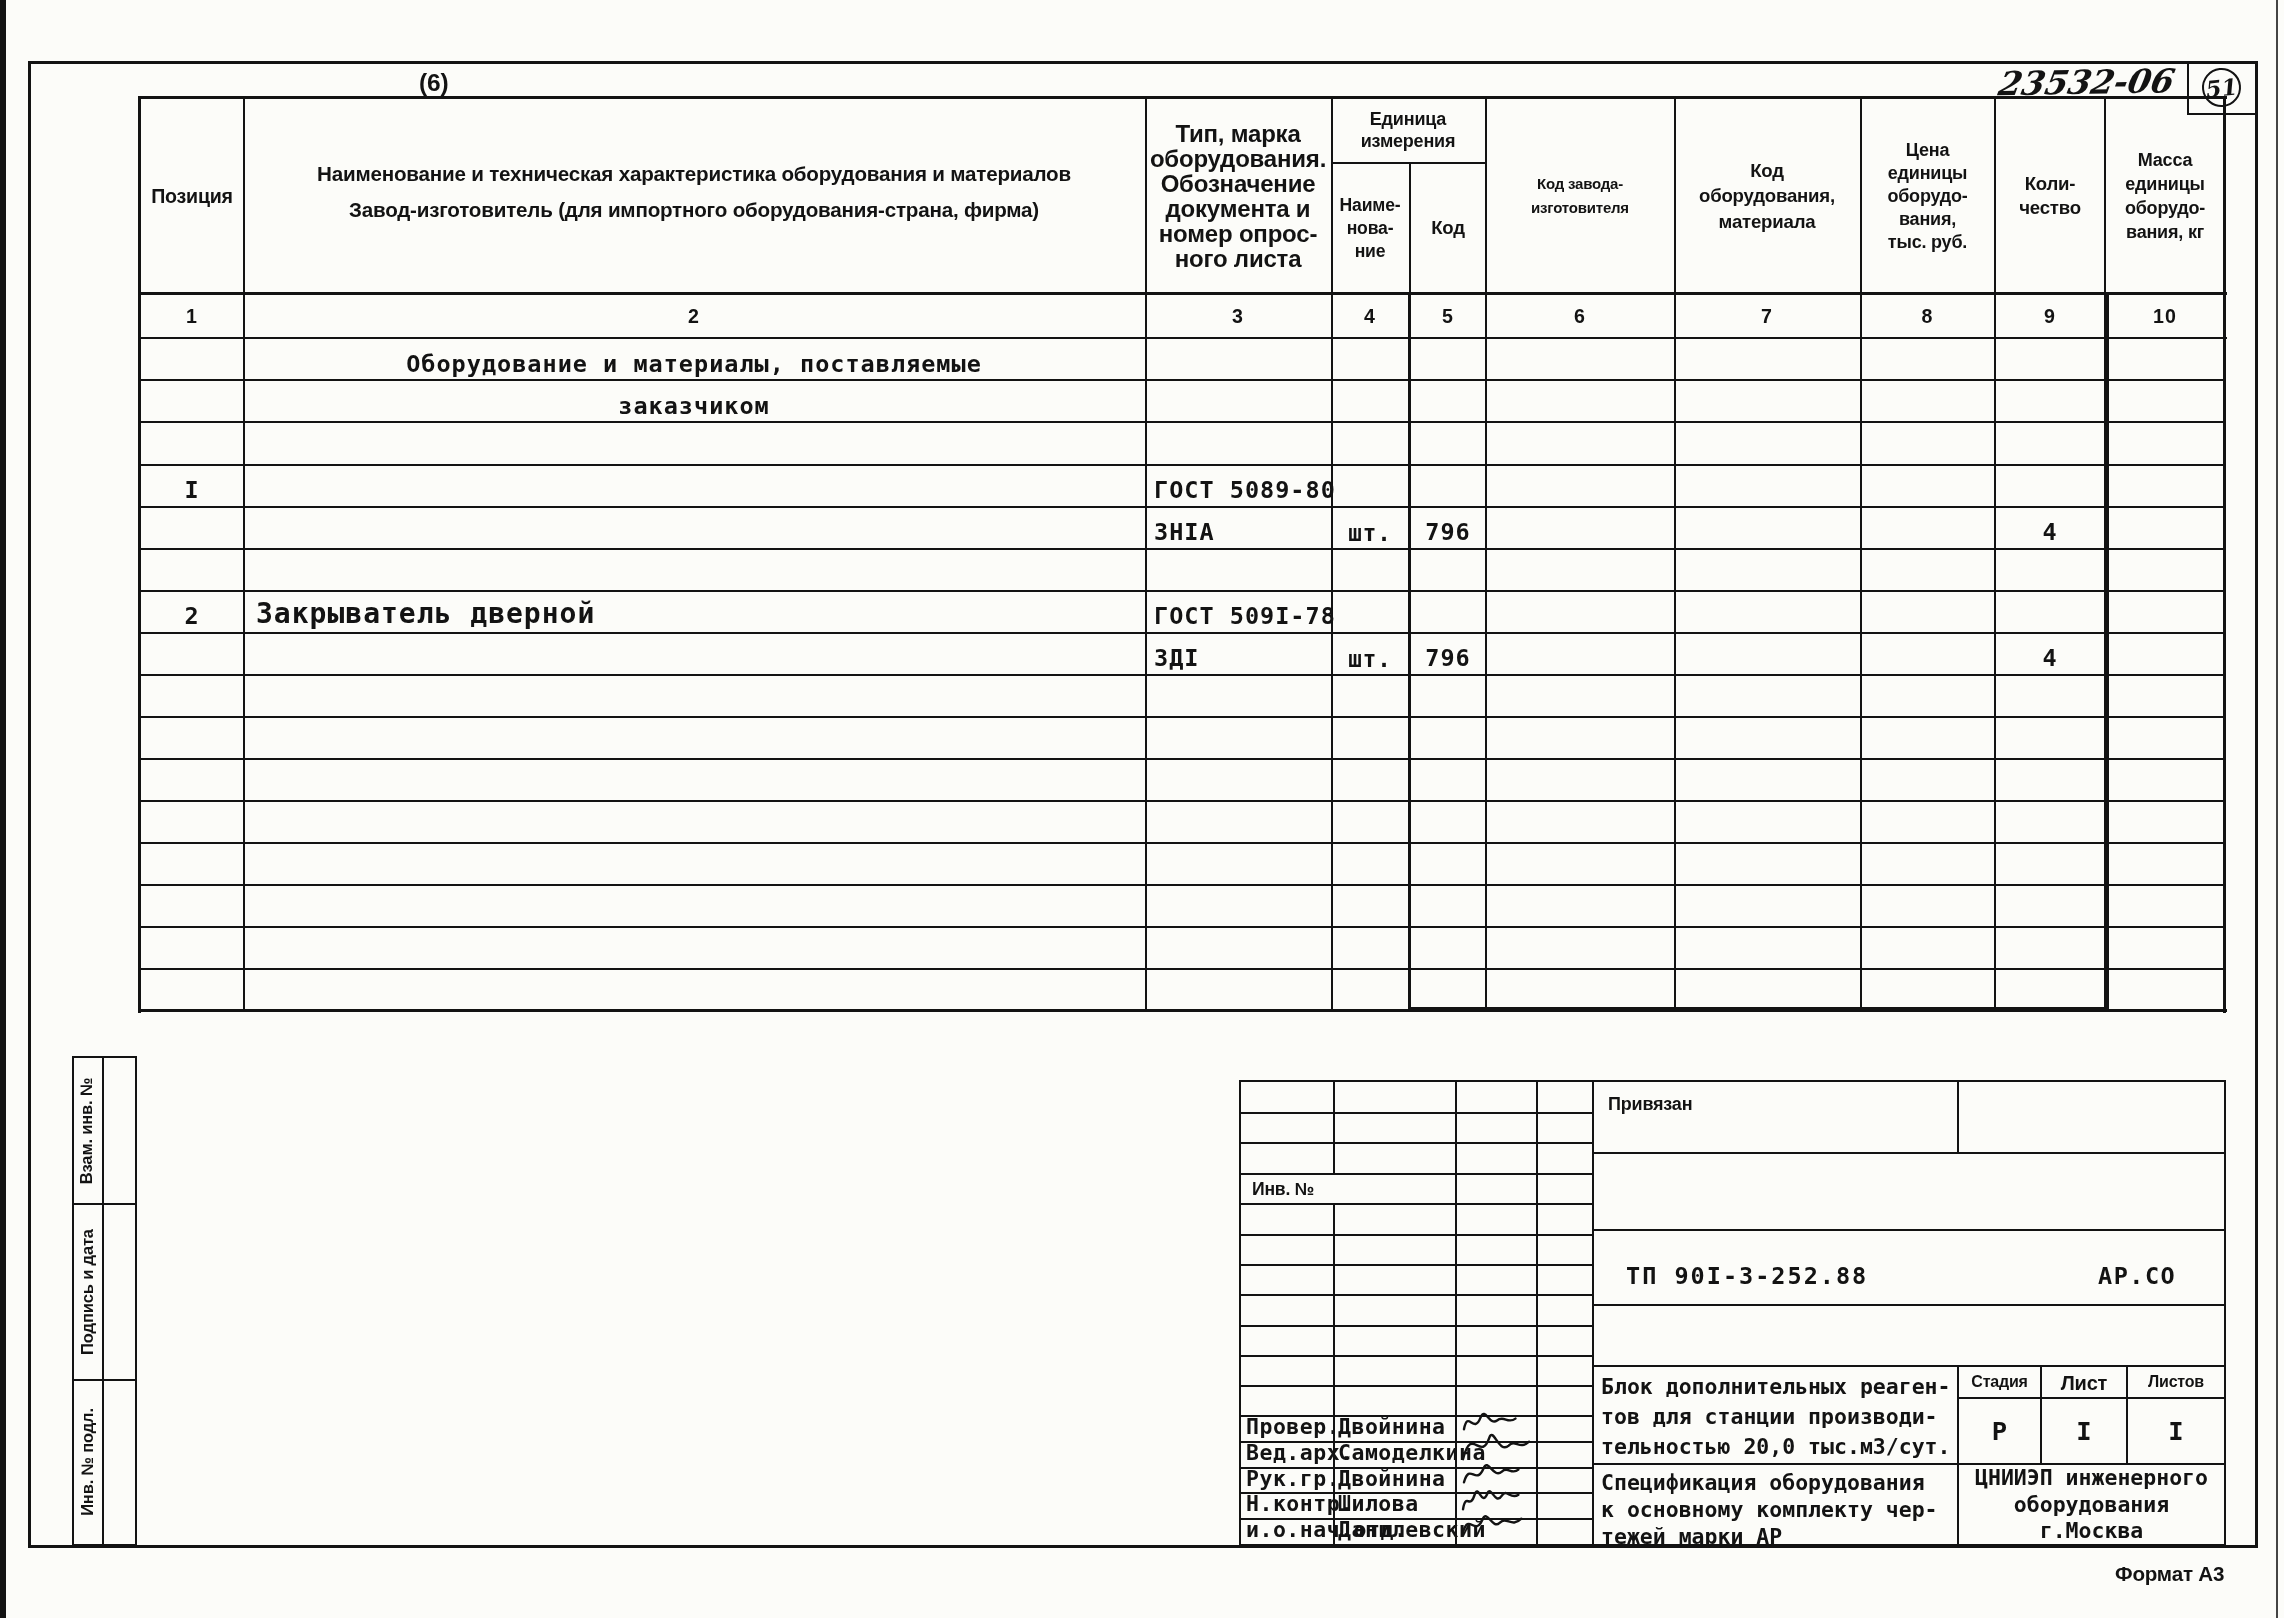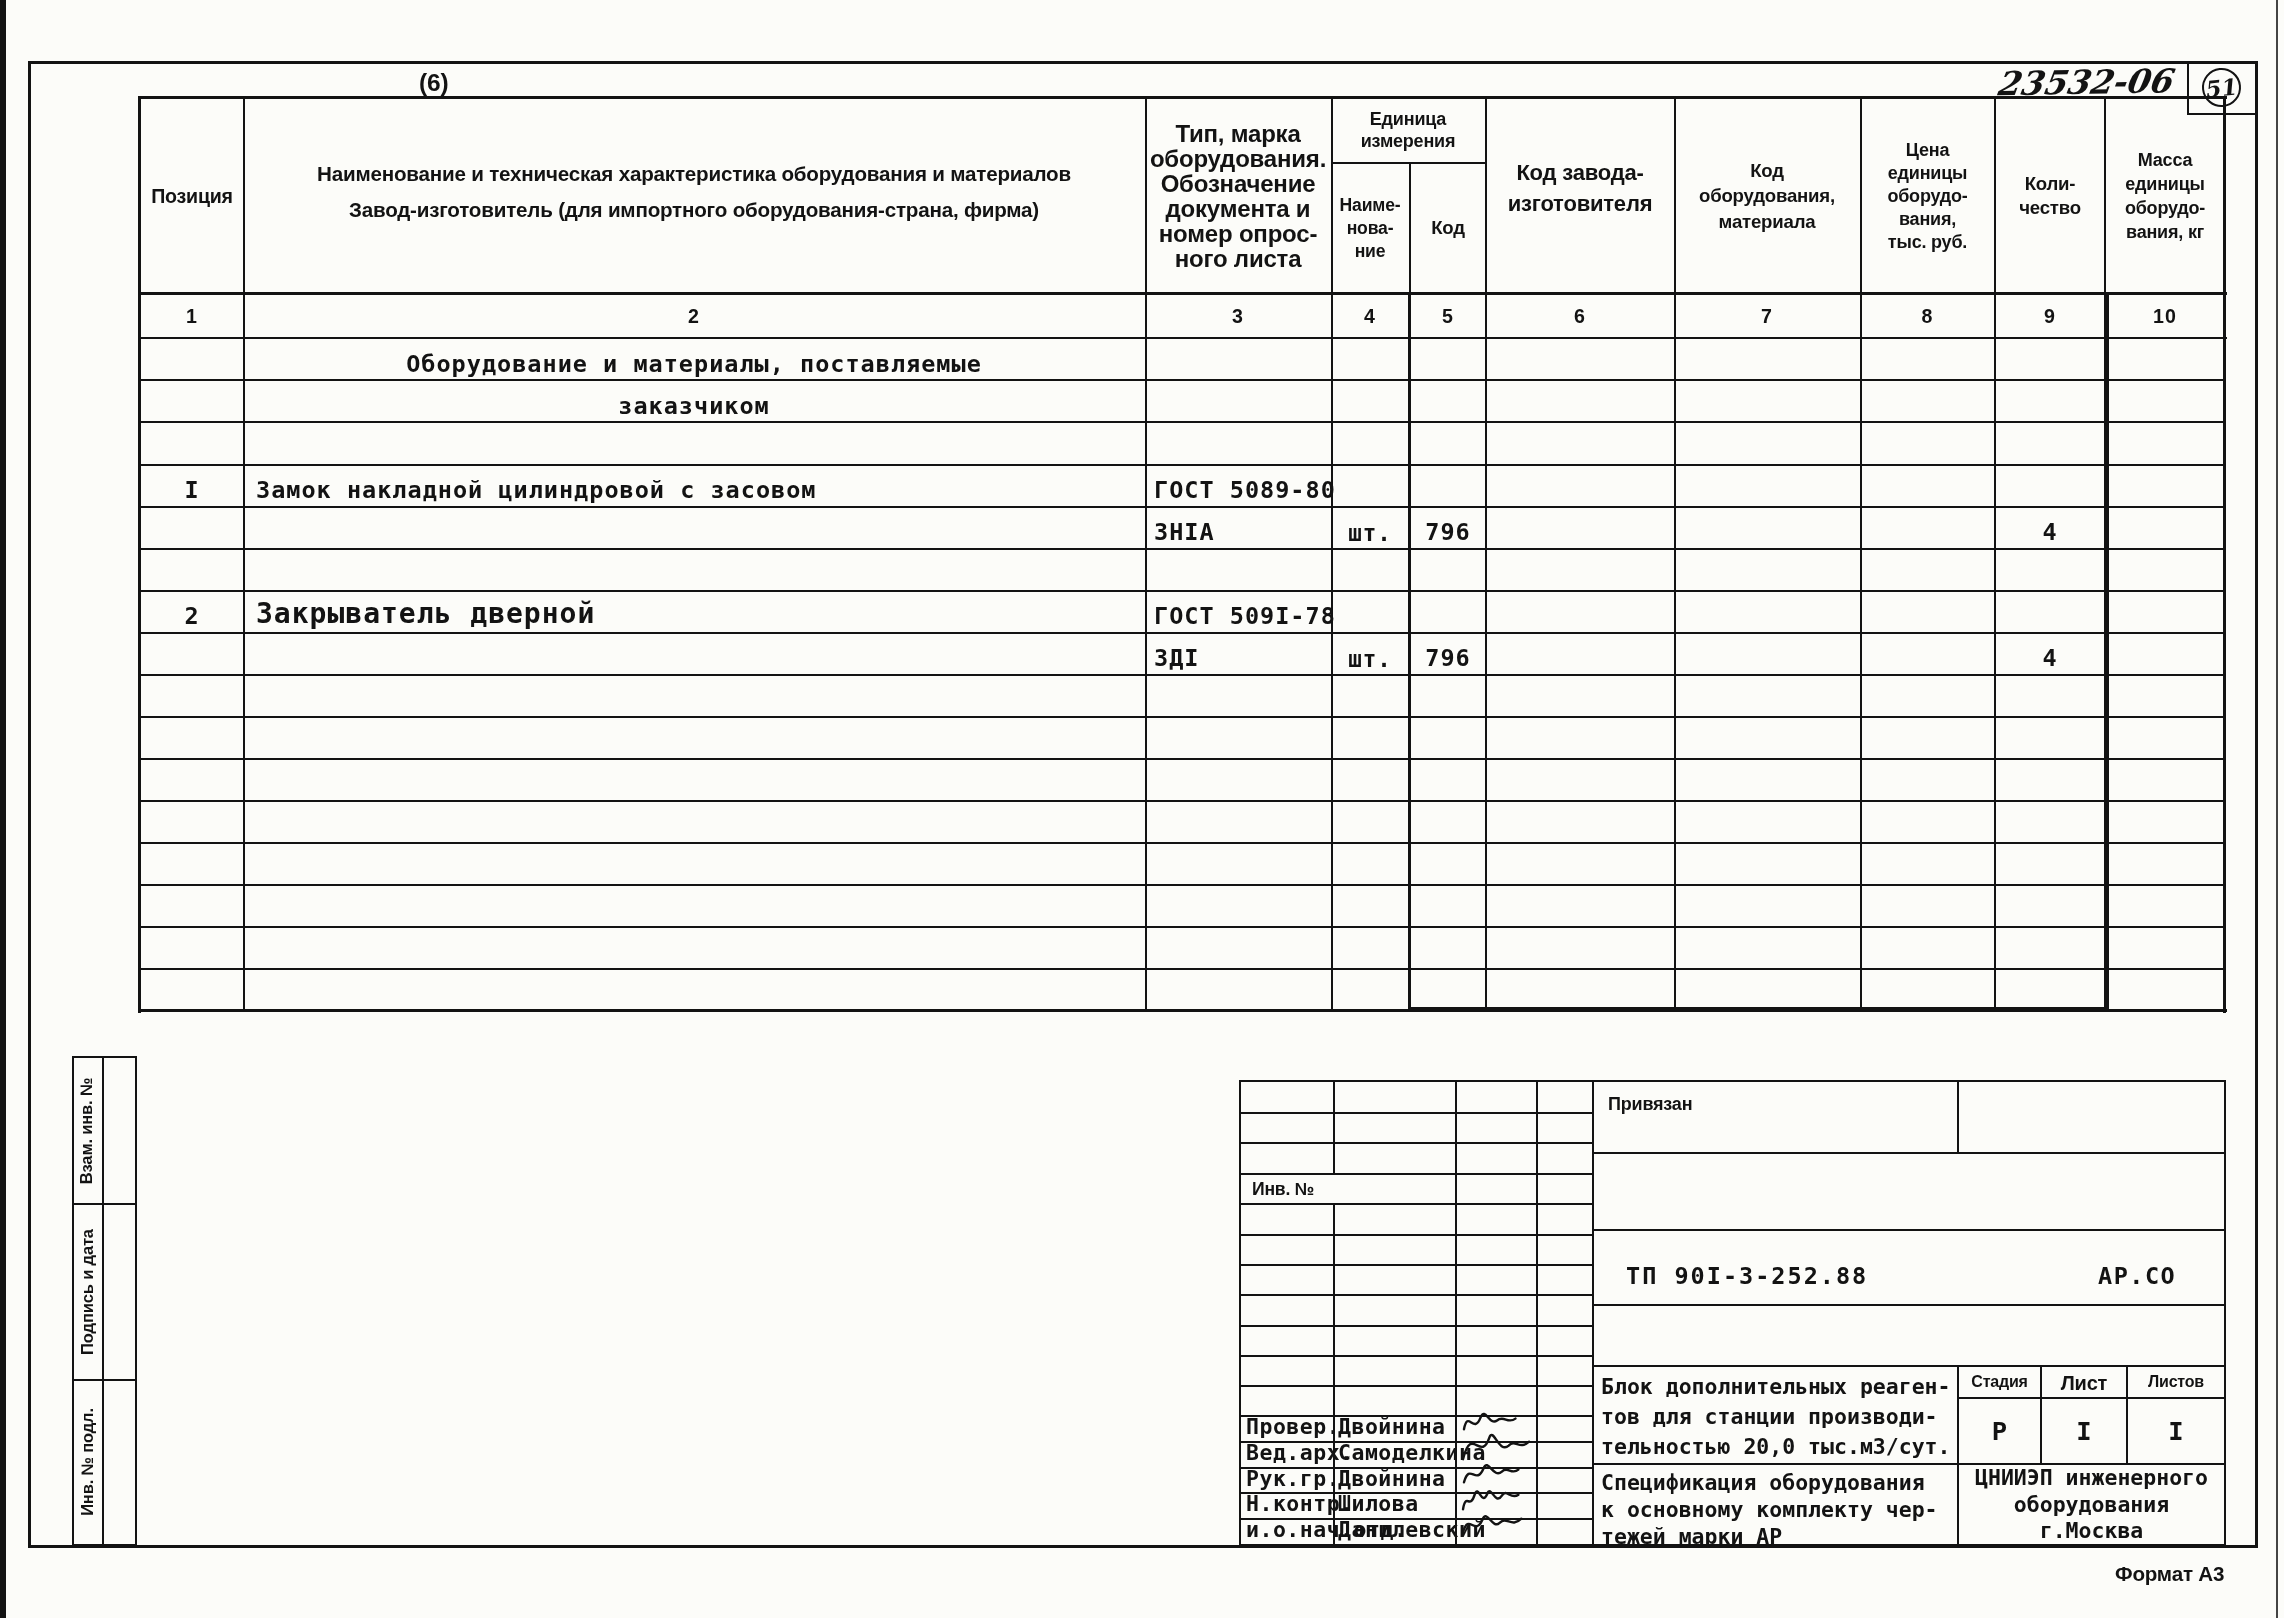--- a/index.html
+++ b/index.html
@@ -40,21 +40,21 @@
 Обозначение
 документа и
 номер опрос-
 ного листа</div>
     <div class="cell cc form" style="left:1331px;top:98px;width:154px;height:64px;font-size:18px;line-height:22.5px">Единица
 измерения</div>
     <div class="cell cc form" style="left:1331px;top:162px;width:78px;height:132px;font-size:17.6px;line-height:23px">Наиме-
 нова-
 ние</div>
     <div class="cell cc form" style="left:1410px;top:162px;width:76px;height:132px;font-size:18.6px">Код</div>
-    <div class="cell cc form" style="left:1486px;top:90px;width:188px;height:196px;font-size:22px;line-height:31px">Код завода-
+    <div class="cell cc form" style="left:1486px;top:98px;width:188px;height:196px;font-size:15px;line-height:24px">Код завода-
 изготовителя</div>
     <div class="cell cc form" style="left:1674px;top:98px;width:186px;height:196px;font-size:18.6px;line-height:25.5px">Код
 оборудования,
 материала</div>
     <div class="cell cc form" style="left:1860px;top:98px;width:135px;height:196px;font-size:18px;line-height:23px">Цена
 единицы
 оборудо-
 вания,
 тыс. руб.</div>
     <div class="cell cc form" style="left:1995px;top:98px;width:110px;height:196px;font-size:18.6px;line-height:24.5px">Коли-
@@ -139,21 +139,20 @@
     <div class="cell cc form" style="left: 1331px; top: 294px; width: 78px; height: 44px; font-size: 19.6px; letter-spacing: 1px;">4</div>
     <div class="cell cc form" style="left: 1410px; top: 294px; width: 76px; height: 44px; font-size: 19.6px; letter-spacing: 1px;">5</div>
     <div class="cell cc form" style="left: 1486px; top: 294px; width: 188px; height: 44px; font-size: 19.6px; letter-spacing: 1px;">6</div>
     <div class="cell cc form" style="left: 1674px; top: 294px; width: 186px; height: 44px; font-size: 19.6px; letter-spacing: 1px;">7</div>
     <div class="cell cc form" style="left: 1860px; top: 294px; width: 135px; height: 44px; font-size: 19.6px; letter-spacing: 1px;">8</div>
     <div class="cell cc form" style="left: 1995px; top: 294px; width: 110px; height: 44px; font-size: 19.6px; letter-spacing: 1px;">9</div>
     <div class="cell cc form" style="left: 2105px; top: 294px; width: 120px; height: 44px; font-size: 19.6px; letter-spacing: 1px;">10</div>
     <div class="cell bc tw" style="left: 243px; top: 338px; width: 902px; height: 40px; font-size: 23.5px; letter-spacing: 1px;">Оборудование и материалы, поставляемые</div>
     <div class="cell bc tw" style="left: 243px; top: 380px; width: 902px; height: 40px; font-size: 23.5px; letter-spacing: 1px;">заказчиком</div>
     <div class="cell bc tw" style="left: 140px; top: 464px; width: 104px; height: 40px; font-size: 23.5px; letter-spacing: 1px;">I</div>
-    <div class="cell bl tw" style="left: 256px; top: 464px; width: 890px; height: 40px; font-size: 23.5px; letter-spacing: 1px;">Замок накладной цилиндровой с засовом</div>
     <div class="cell bl tw" style="left: 1154px; top: 464px; width: 177px; height: 40px; font-size: 23.5px; letter-spacing: 1px;">ГОСТ 5089-80</div>
     <div class="cell bl tw" style="left: 1154px; top: 506px; width: 177px; height: 40px; font-size: 23.5px; letter-spacing: 1px;">ЗНIА</div>
     <div class="cell bc tw" style="left: 1331px; top: 506px; width: 78px; height: 40px; font-size: 22.5px; letter-spacing: 1px;">шт.</div>
     <div class="cell bc tw" style="left: 1410px; top: 506px; width: 76px; height: 40px; font-size: 23.5px; letter-spacing: 1px;">796</div>
     <div class="cell bc tw" style="left: 1995px; top: 506px; width: 110px; height: 40px; font-size: 23.5px; letter-spacing: 1px;">4</div>
     <div class="cell bc tw" style="left: 140px; top: 590px; width: 104px; height: 40px; font-size: 23.5px; letter-spacing: 1px;">2</div>
     <div class="cell bl tw" style="left: 256px; top: 590px; width: 890px; height: 40px; font-size: 28px; letter-spacing: 1px;">Закрыватель дверной</div>
     <div class="cell bl tw" style="left: 1154px; top: 590px; width: 177px; height: 40px; font-size: 23.5px; letter-spacing: 1px;">ГОСТ 509I-78</div>
     <div class="cell bl tw" style="left: 1154px; top: 632px; width: 177px; height: 40px; font-size: 23.5px; letter-spacing: 1px;">ЗДI</div>
     <div class="cell bc tw" style="left: 1331px; top: 632px; width: 78px; height: 40px; font-size: 22.5px; letter-spacing: 1px;">шт.</div>

